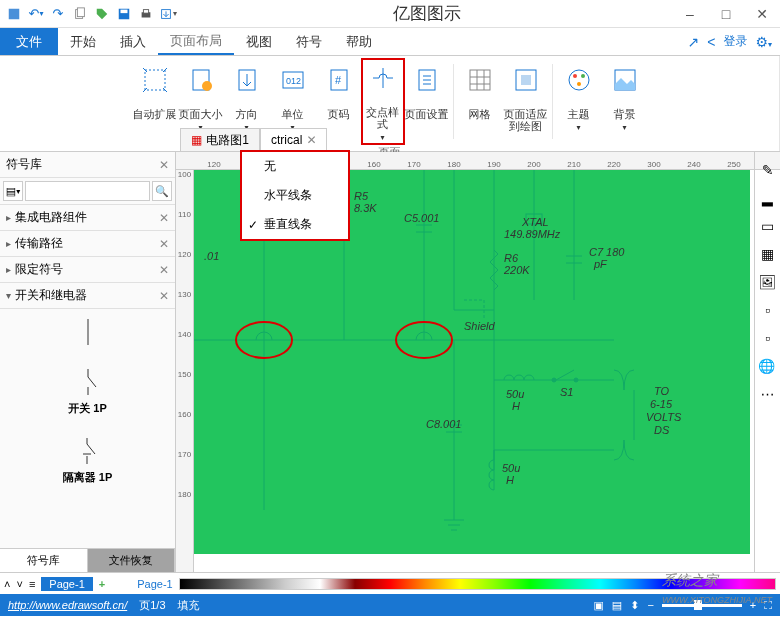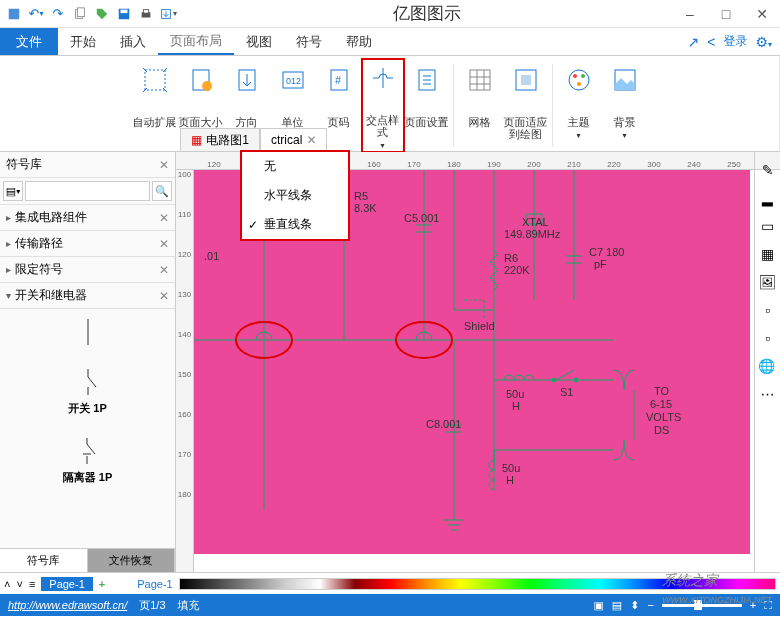--- a/index.html
+++ b/index.html
@@ -14,21 +14,21 @@
 .ribbon-tabs { height: 28px; display: flex; align-items: stretch; border-bottom: 1px solid #ccc; }
 .file-tab { background: #1976d2; color: #fff; padding: 0 16px; display: flex; align-items: center; font-size: 13px; }
 .tab { padding: 0 12px; display: flex; align-items: center; color: #333; cursor: pointer; font-size: 13px; }
 .tab.active { border-bottom: 2px solid #1976d2; color: #737373; }
 .tab-right { margin-left: auto; display: flex; align-items: center; gap: 8px; padding-right: 8px; }
 .tab-right .icn { color: #1976d2; font-size: 14px; cursor: pointer; }
 .login-link { color: #1976d2; font-size: 12px; }
 .ribbon { height: 96px; border-bottom: 1px solid #ccc; display: flex; position: relative; }
 .rgrp { display: flex; flex-direction: column; align-items: center; padding: 4px 4px 0; border-right: 1px solid #e5e5e5; }
 .rgrp-icons { display: flex; gap: 2px; flex: 1; }
-.rbtn { width: 44px; display: flex; flex-direction: column; align-items: center; justify-content: flex-start; padding-top: 4px; gap: 20px; cursor: pointer; }
+.rbtn { width: 44px; display: flex; flex-direction: column; align-items: center; justify-content: flex-start; padding-top: 4px; gap: 12px; cursor: pointer; }
 .rbtn.highlighted { border: 2px solid #d00; margin: -2px; padding-top: 2px; }
 .rbtn .ic { width: 32px; height: 32px; display: flex; align-items: center; justify-content: center; }
 .rbtn .ic svg { width: 28px; height: 28px; }
 .rbtn .lbl { font-size: 11px; color: #333; line-height: 1.1; text-align: center; }
 .rgrp-label { font-size: 11px; color: #666; padding: 2px 0; width: 100%; text-align: center; }
 .dropdown { position: absolute; left: 240px; top: 94px; width: 110px; background: #fff; border: 2px solid #d00; z-index: 100; }
 .dd-item { padding: 6px 22px; font-size: 12px; cursor: pointer; display: flex; align-items: center; }
 .dd-item .chk { position: absolute; left: 6px; }
 .doc-tabs { height: 24px; display: flex; align-items: stretch; border-bottom: 1px solid #ccc; margin-left: 180px; }
 .doc-tab { padding: 0 10px; display: flex; align-items: center; font-size: 12px; border: 1px solid #ccc; border-bottom: none; background: #f4f4f4; gap: 4px; }
@@ -49,21 +49,21 @@
 .symbol-svg { width: 40px; height: 30px; }
 .symbol-lbl { font-size: 11px; }
 .sb-bottom-tabs { display: flex; border-top: 1px solid #ccc; }
 .sb-btab { flex: 1; padding: 4px; font-size: 11px; text-align: center; border-right: 1px solid #ccc; background: #a3a3a3; }
 .sb-btab.active { background: #fff; }
 .canvas-area { flex: 1; display: flex; flex-direction: column; position: relative; }
 .hruler { height: 18px; background: #f4f4f4; border-bottom: 1px solid #ccc; display: flex; align-items: flex-end; font-size: 8px; color: #666; padding-left: 18px; overflow: hidden; }
 .hruler span { width: 40px; text-align: center; }
 .vruler { position: absolute; left: 0; top: 18px; bottom: 0; width: 18px; background: #f4f4f4; border-right: 1px solid #ccc; display: flex; flex-direction: column; font-size: 8px; color: #666; }
 .vruler span { height: 40px; writing-mode: horizontal-tb; text-align: center; }
-.canvas { position: absolute; left: 18px; top: 18px; right: 30px; bottom: 18px; background: #ec4899; overflow: hidden; }
+.canvas { position: absolute; left: 18px; top: 18px; right: 30px; bottom: 18px; background: #22c55e; overflow: hidden; font-style: italic; }
 .canvas svg { width: 560px; height: 380px; }
 .right-tools { position: absolute; right: 0; top: 0; bottom: 0; width: 26px; border-left: 1px solid #ccc; display: flex; flex-direction: column; gap: 8px; padding-top: 8px; align-items: center; }
 .rt-btn { width: 20px; height: 20px; display: flex; align-items: center; justify-content: center; cursor: pointer; font-size: 14px; }
 .page-bar { height: 22px; border-top: 1px solid #ccc; display: flex; align-items: center; font-size: 11px; padding: 0 4px; gap: 6px; }
 .page-tab { background: #1976d2; color: #fff; padding: 1px 8px; font-size: 11px; }
 .color-strip { flex: 1; height: 12px; background: linear-gradient(to right, #000, #444, #888, #ccc, #fff, #800, #f00, #f80, #ff0, #8f0, #0f0, #0f8, #0ff, #08f, #00f, #80f, #f0f, #f08); border: 1px solid #ccc; }
 .status { height: 22px; background: #1976d2; color: #fff; display: flex; align-items: center; font-size: 11px; padding: 0 8px; gap: 12px; }
 .status a { color: #fff; text-decoration: underline; font-style: italic; }
 .status-right { margin-left: auto; display: flex; align-items: center; gap: 8px; }
 .zoom-slider { width: 80px; height: 3px; background: #fff; position: relative; }

